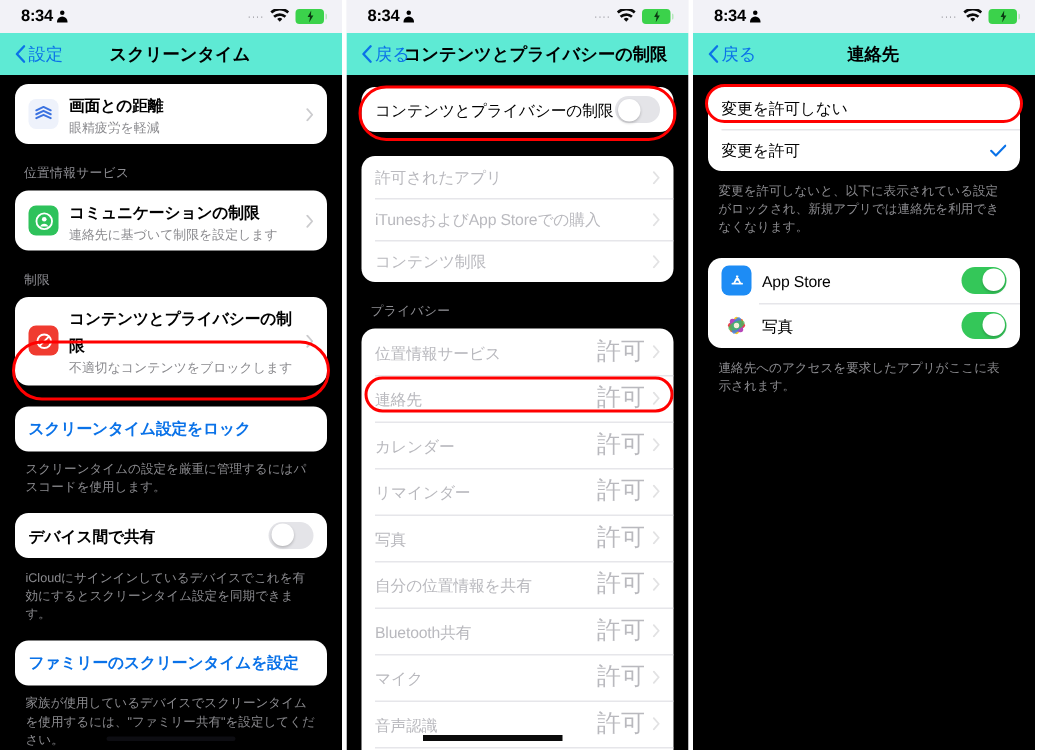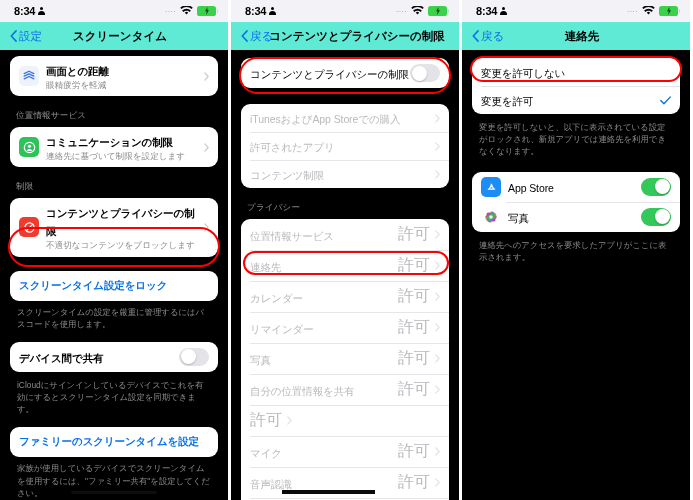--- a/index.html
+++ b/index.html
@@ -337,32 +337,32 @@
           <span class="toggle">
               <span class="knob"></span>
             </span>
         </div>
       </div>
 
       <div style="height:14px"></div>
 
       <div class="group dimmed">
         <div class="row">
+          <span class="row-text"><span class="row-title plain">許可されたアプリ</span></span>
+          <svg class="chev-right" viewBox="0 0 6 11">
+              <path d="M1 1l4 4.5L1 10" fill="none" stroke="#8e8e93" stroke-width="1.5" stroke-linecap="round" stroke-linejoin="round"></path>
+            </svg>
+        </div>
+        <div class="row">
           <span class="row-text"><span class="row-title plain">iTunesおよびApp Storeでの購入</span></span>
           <svg class="chev-right" viewBox="0 0 6 11">
               <path d="M1 1l4 4.5L1 10" fill="none" stroke="#8e8e93" stroke-width="1.5" stroke-linecap="round" stroke-linejoin="round"></path>
             </svg>
         </div>
         <div class="row">
-          <span class="row-text"><span class="row-title plain">許可されたアプリ</span></span>
-          <svg class="chev-right" viewBox="0 0 6 11">
-              <path d="M1 1l4 4.5L1 10" fill="none" stroke="#8e8e93" stroke-width="1.5" stroke-linecap="round" stroke-linejoin="round"></path>
-            </svg>
-        </div>
-        <div class="row">
           <span class="row-text"><span class="row-title plain">コンテンツ制限</span></span>
           <svg class="chev-right" viewBox="0 0 6 11">
               <path d="M1 1l4 4.5L1 10" fill="none" stroke="#8e8e93" stroke-width="1.5" stroke-linecap="round" stroke-linejoin="round"></path>
             </svg>
         </div>
       </div>
 
       <div class="sect-header">プライバシー</div>
 
       <div class="group dimmed">
@@ -402,20 +402,21 @@
             </svg>
         </div>
         <div class="row">
           <span class="row-text"><span class="row-title plain">自分の位置情報を共有</span></span>
           <span class="row-value">許可</span>
           <svg class="chev-right" viewBox="0 0 6 11">
               <path d="M1 1l4 4.5L1 10" fill="none" stroke="#8e8e93" stroke-width="1.5" stroke-linecap="round" stroke-linejoin="round"></path>
             </svg>
         </div>
         <div class="row">
+          <span class="row-text"><span class="row-title plain">Bluetooth共有</span></span>
           <span class="row-value">許可</span>
           <svg class="chev-right" viewBox="0 0 6 11">
               <path d="M1 1l4 4.5L1 10" fill="none" stroke="#8e8e93" stroke-width="1.5" stroke-linecap="round" stroke-linejoin="round"></path>
             </svg>
         </div>
         <div class="row">
           <span class="row-text"><span class="row-title plain">マイク</span></span>
           <span class="row-value">許可</span>
           <svg class="chev-right" viewBox="0 0 6 11">
               <path d="M1 1l4 4.5L1 10" fill="none" stroke="#8e8e93" stroke-width="1.5" stroke-linecap="round" stroke-linejoin="round"></path>

